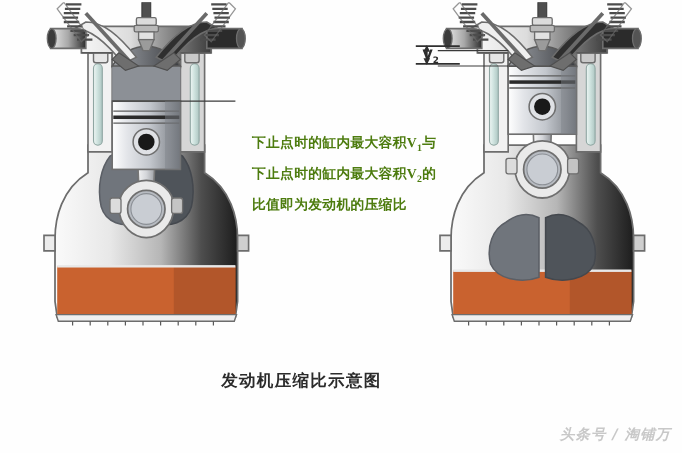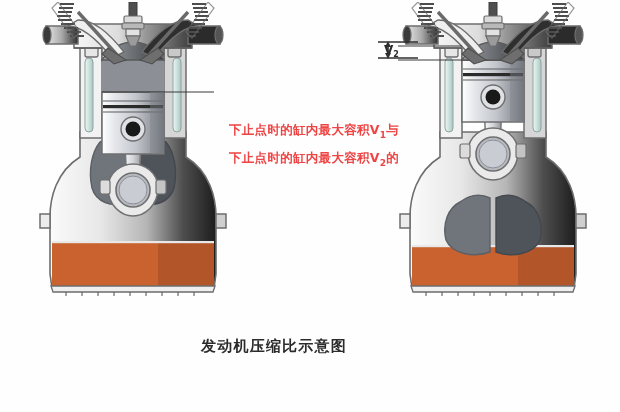--- a/index.html
+++ b/index.html
@@ -33,24 +33,25 @@
   
   #body-text{
     position:absolute;
     left:229px;top:123px;
     width:180px;
   }
   #body-text p{
     margin:0 0 11px 0;
     font-size:12.5px;
     font-weight:700;
-    color:#ef4444;
+    color:#4d7c0f;
     line-height:1.15;
     letter-spacing:.3px;
     white-space:nowrap;
+    font-family:Liberation Serif, serif;
   }
   #body-text p .sub{font-size:9px;vertical-align:sub;font-weight:700;}
 
   #caption{
     position:absolute;
     left:0;top:337px;width:548px;
     text-align:center;
     font-size:15px;
     font-weight:700;
     color:#2b2b2b;
@@ -440,18 +441,22 @@
     <span class="dim-label" style="left:1px;top:11px;margin-left:31px;">V<span class="sub">2</span></span>
   </div>
 
   <div id="body-text">
     <p>
       <span>下止点时的缸内最大容积V</span><span class="sub">1</span><span>与</span>
     </p>
     <p>
       <span>下止点时的缸内最大容积V</span><span class="sub">2</span><span>的</span>
     </p>
+    <p>
+      <span>比值即为发动机的压缩比</span>
+    </p>
   </div>
 
   <div id="caption">发动机压缩比示意图</div>
 
+  <div id="watermark">头条号 / 淘铺万</div>
 
 </div>
 
 </body></html>

